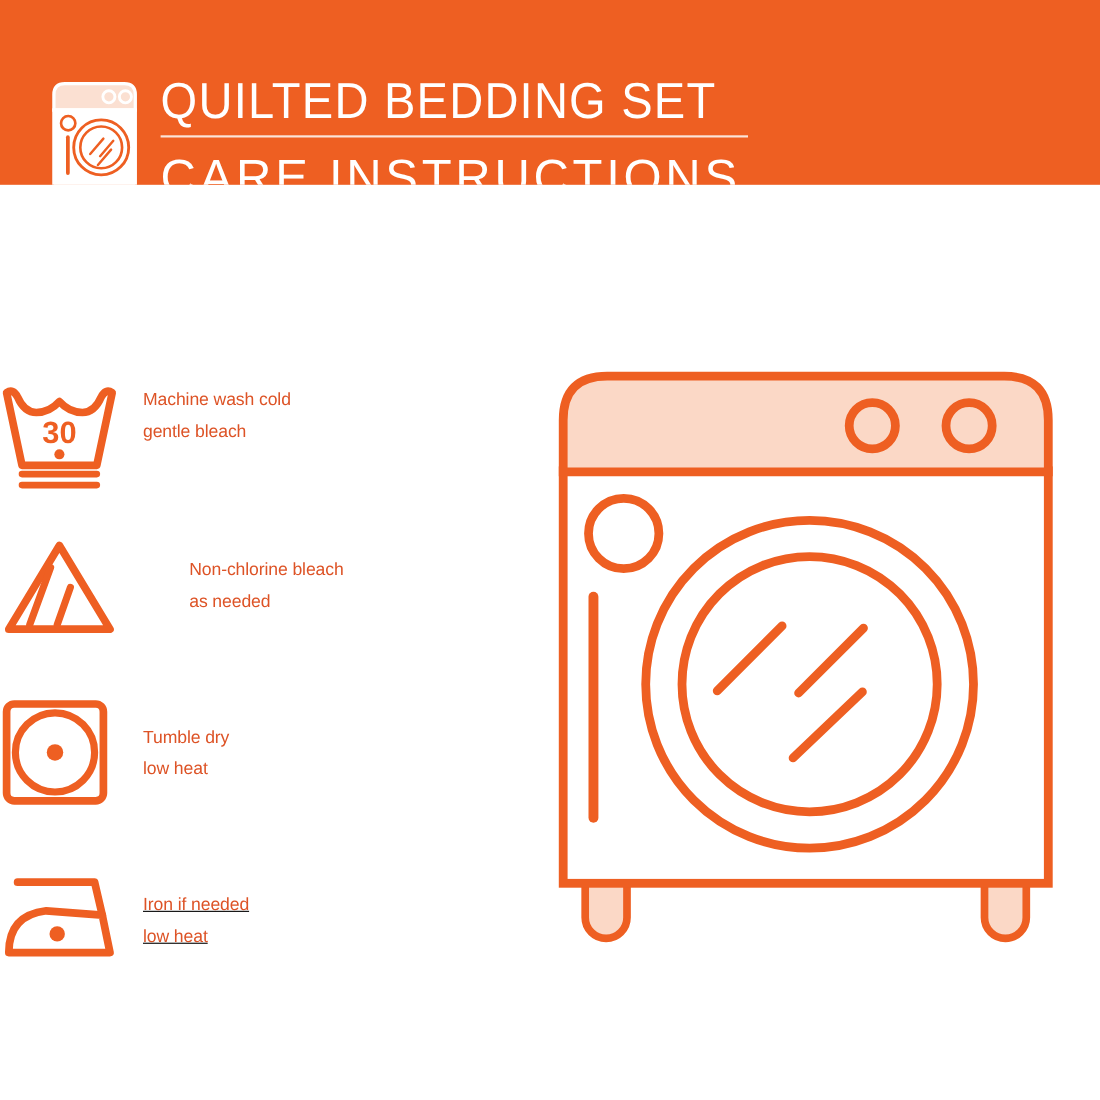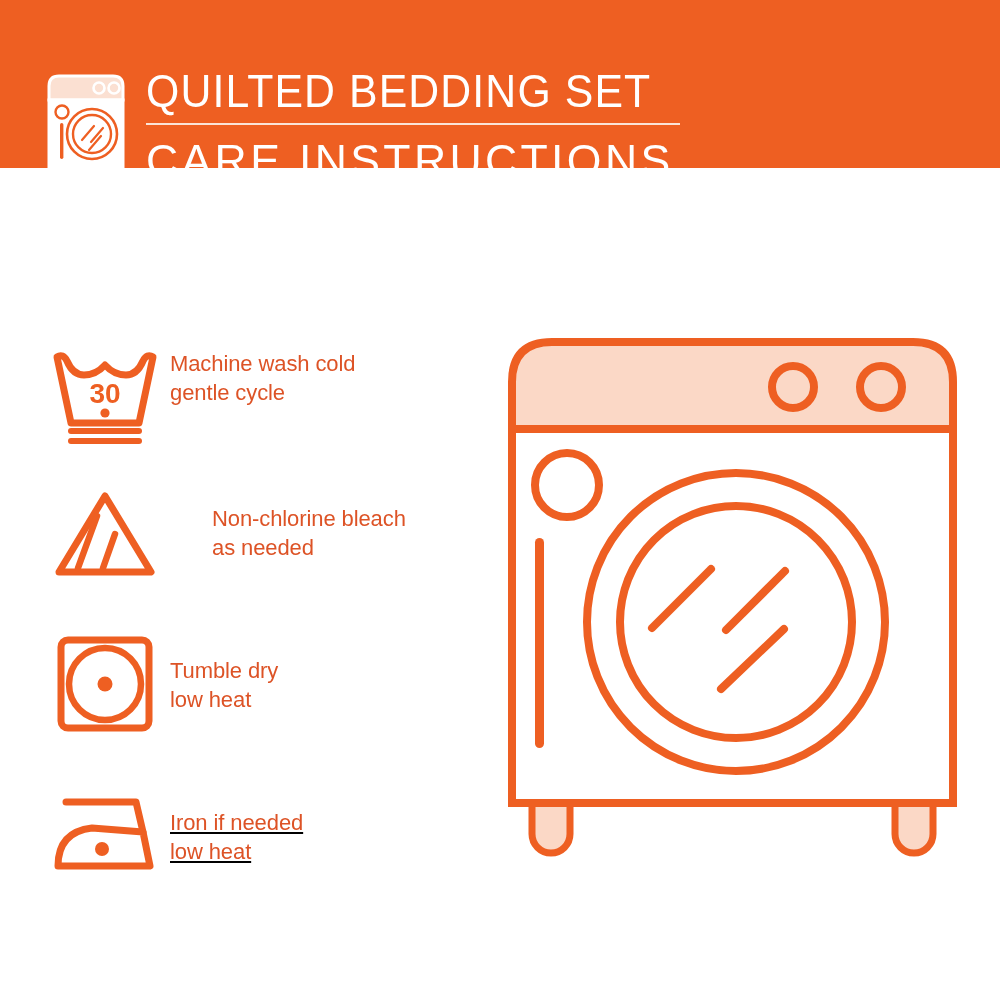--- a/index.html
+++ b/index.html
@@ -100,30 +100,29 @@
 
   .care-row.row-0 { top: 103px; }
   .care-row.row-1 { top: 248px; gap: 42px; }
   .care-row.row-2 { top: 392px; }
   .care-row.row-3 { top: 550px; text-decoration: underline; }
 
   .care-symbol {
     width: 130px;
     min-width: 130px;
     display: flex;
-    justify-content: center;
+    justify-content: flex-start;
     align-items: flex-start;
     padding-top: 2px;
-    margin-left: 40px;
   }
 
   .care-text {
     color: #dd5326;
     font-family: "Liberation Sans", sans-serif;
-    font-size: 22px;
+    font-size: 16px;
     line-height: 29px;
     font-weight: 400;
     letter-spacing: -0.1px;
     padding-top: 8px;
   }
   .care-text .line { display: block; white-space: nowrap; }
 
   .row-0 .care-text { padding-top: 6px; }
   .row-1 .care-text { padding-top: 16px; }
   .row-2 .care-text { padding-top: 24px; }
@@ -184,21 +183,21 @@
         <svg viewBox="0 0 108 104" width="108" height="104" xmlns="http://www.w3.org/2000/svg">
           <path d="M6 12 Q12 8 16 16 Q22 30 33 30 Q45 30 54 20 Q63 30 75 30 Q86 30 92 16 Q96 8 102 12 L88 78 L20 78 Z" fill="none" stroke="#ee5f22" stroke-width="7" stroke-linejoin="round" stroke-linecap="round"></path>
           <text x="54" y="58" text-anchor="middle" font-family="Liberation Sans, sans-serif" font-size="28" font-weight="700" fill="#ee5f22">30</text>
           <circle cx="54" cy="68" r="4.6" fill="#ee5f22"></circle>
           <rect x="17" y="83" width="74" height="6" rx="3" fill="#ee5f22"></rect>
           <rect x="17" y="93" width="74" height="6" rx="3" fill="#ee5f22"></rect>
         </svg>
       </div>
       <div class="care-text">
         <span class="line">Machine wash cold</span>
-        <span class="line">gentle cycle</span>
+        <span class="line">gentle bleach</span>
       </div>
     </div>
 
     <div class="care-row row-1">
       <div class="care-symbol">
         <svg viewBox="0 0 108 88" width="108" height="88" xmlns="http://www.w3.org/2000/svg">
           <path d="M54 6 L100 82 L8 82 Z" fill="none" stroke="#ee5f22" stroke-width="7" stroke-linejoin="round"></path>
           <line x1="46" y1="26" x2="27" y2="78" stroke="#ee5f22" stroke-width="6.5" stroke-linecap="round"></line>
           <line x1="64" y1="44" x2="52" y2="78" stroke="#ee5f22" stroke-width="6.5" stroke-linecap="round"></line>
         </svg>

